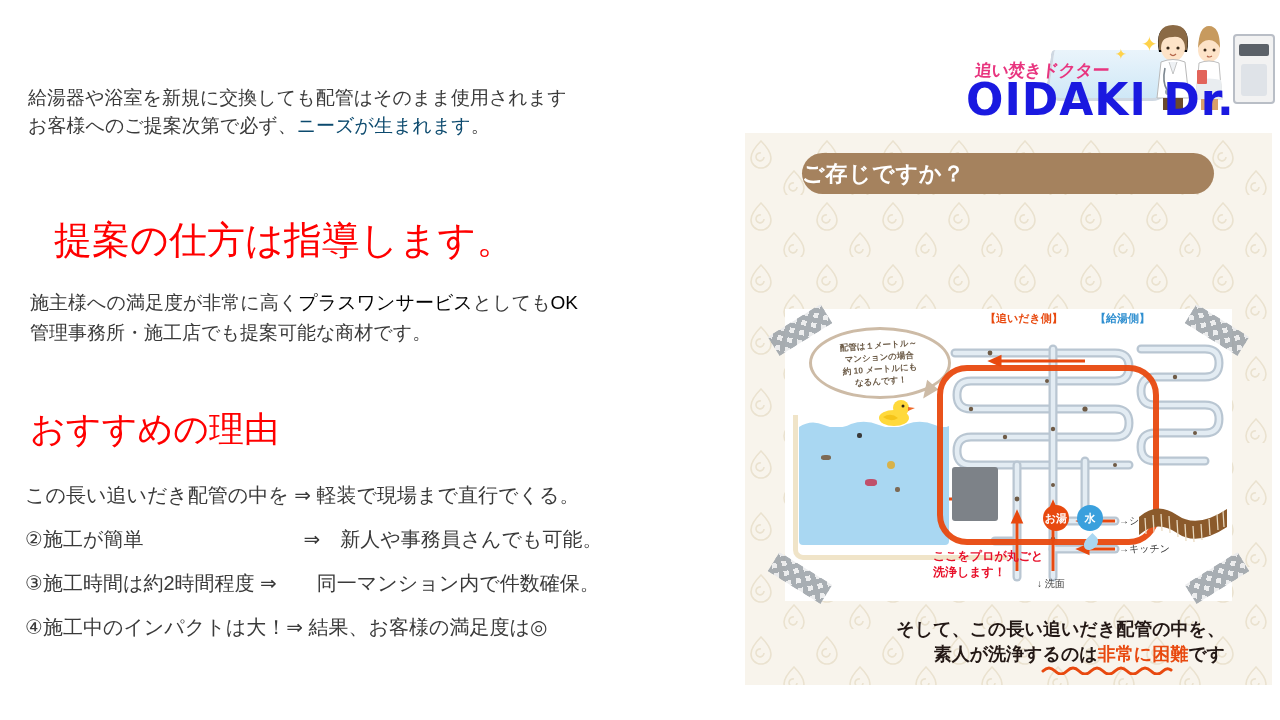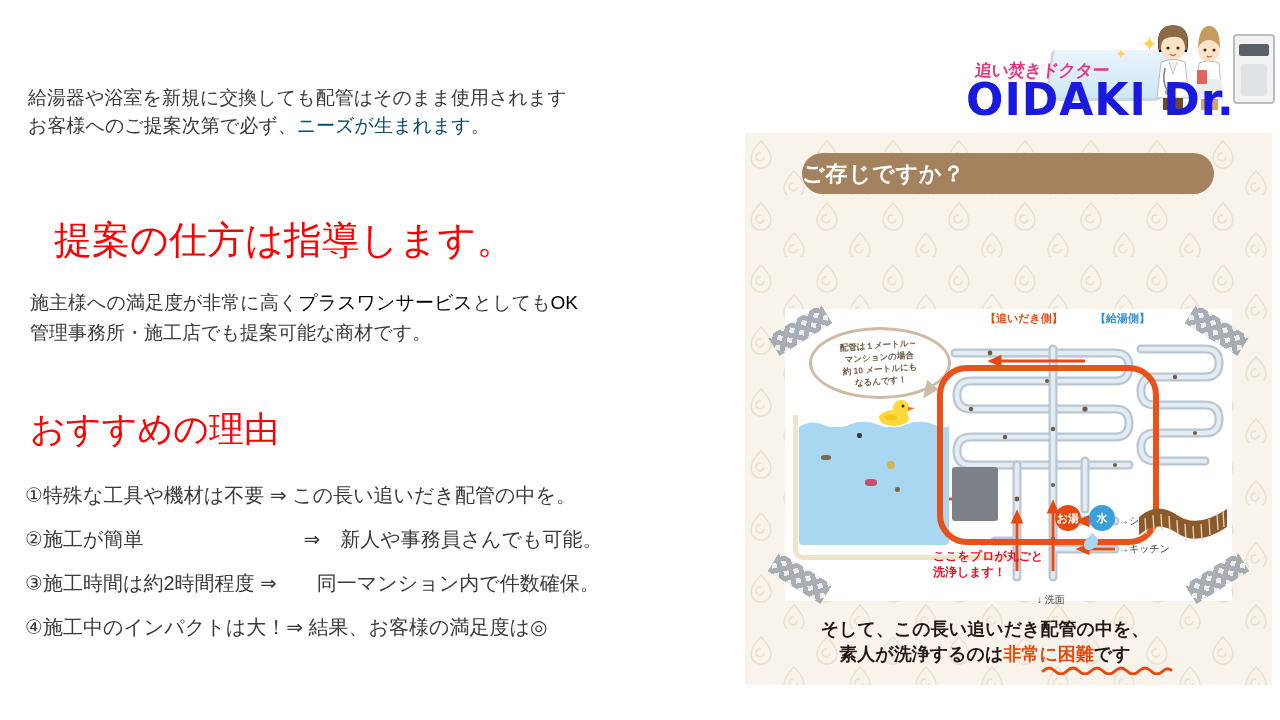--- a/index.html
+++ b/index.html
@@ -167,42 +167,41 @@
   }
   .orange-loop{
     position:absolute;left:152px;top:56px;width:210px;height:168px;
     border:6px solid #e8490f;border-radius:30px;
     opacity:.95;
   }
   .pipe-pill{
     position:absolute;border-radius:999px;font-size:11px;font-weight:bold;
     color:#fff;width:26px;height:26px;display:flex;align-items:center;
     justify-content:center;
-    margin-left:12px;
   }
   .pipe-oyu{left:258px;top:196px;background:#e8490f;}
   .pipe-mizu{left:292px;top:196px;background:#3aa0dd;}
   .droplet{
     position:absolute;left:300px;top:226px;width:12px;height:16px;
     background:#a9d7f2;border-radius:0 60% 60% 60%;transform:rotate(45deg);
   }
   .out-label{
     position:absolute;font-size:10px;color:#3a3a3a;white-space:nowrap;
   }
   .clean-note{
     position:absolute;left:148px;top:240px;width:150px;
     font-size:12px;font-weight:bold;color:#e8102a;line-height:1.3;
     white-space:pre-line;
   }
   .wood{
     position:absolute;left:352px;top:192px;width:92px;height:50px;
   }
   .panel-bottom{
     position:absolute;left:0;top:484px;width:480px;
-    text-align:center;font-size:18px;font-weight:bold;line-height:1.38;
+    text-align:right;font-size:18px;font-weight:bold;line-height:1.38;
     color:#231815;
   }
   .panel-bottom .hl{color:#e8490f;position:relative;}
   .squiggle{
     position:absolute;left:296px;top:532px;width:132px;height:10px;
   }
   .pipe-svg{position:absolute;left:0;top:0;}
 </style>
 </head>
 <body>
@@ -218,21 +217,21 @@
   <div class="title-red">提案の仕方は指導します。</div>
 
   <div class="para2">
     <div><span>施主様への満足度が非常に高く</span><span class="accent-red">プラスワンサービス</span><span>としても</span><span class="accent-red">OK</span></div>
     <div>管理事務所・施工店でも提案可能な商材です。</div>
   </div>
 
   <div class="title-red2">おすすめの理由</div>
 
   <div class="reasons">
-    <div class="reason-row">①特殊な工具や機材は不要 ⇒ この長い追いだき配管の中を。</div>
+    <div class="reason-row">この長い追いだき配管の中を ⇒ 軽装で現場まで直行でくる。</div>
     <div class="reason-row">②施工が簡単　　　　　　　　⇒　新人や事務員さんでも可能。</div>
     <div class="reason-row">③施工時間は約2時間程度 ⇒　　同一マンション内で件数確保。</div>
     <div class="reason-row">④施工中のインパクトは大！⇒ 結果、お客様の満足度は◎</div>
   </div>
 </div>
 
 <div class="logo">
   <div class="logo-tub"></div>
   <div class="spark" style="left:178px;top:20px;">✦</div>
   <div class="spark" style="left:152px;top:34px;font-size:14px;">✦</div>
@@ -396,21 +395,21 @@
     <div class="heater"></div>
 
     <div class="orange-loop"></div>
 
     <div class="pipe-pill pipe-oyu">お湯</div>
     <div class="pipe-pill pipe-mizu">水</div>
     <div class="droplet"></div>
 
     <div class="out-label" style="left:334px;top:205px;">→シャワー</div>
     <div class="out-label" style="left:334px;top:233px;">→キッチン</div>
-    <div class="out-label" style="left:252px;top:268px;margin-top:16px;">↓ 洗面</div>
+    <div class="out-label" style="left:252px;top:268px;">↓ 洗面</div>
 
     <svg class="wood" viewBox="0 0 92 50">
       <path d="M2 16 Q20 0 40 14 Q60 28 90 8 L90 26 Q60 46 40 32 Q20 18 2 34z" fill="#8b5a2b"></path>
       <g stroke="#e8d9c0" stroke-width="1.3">
         <path d="M8 17 L9 33"></path>
           <path d="M16 14 L17 31"></path>
           <path d="M24 13 L25 30"></path>
         <path d="M32 15 L33 32"></path>
           <path d="M40 19 L41 36"></path>
           <path d="M48 23 L49 40"></path>

